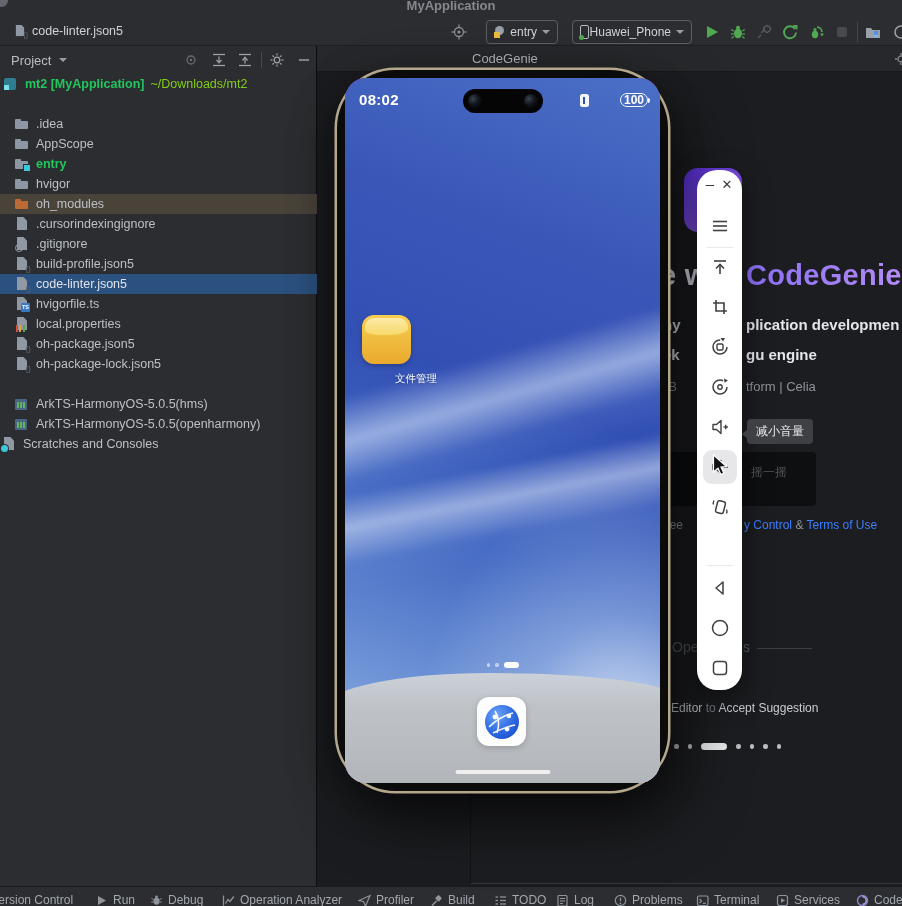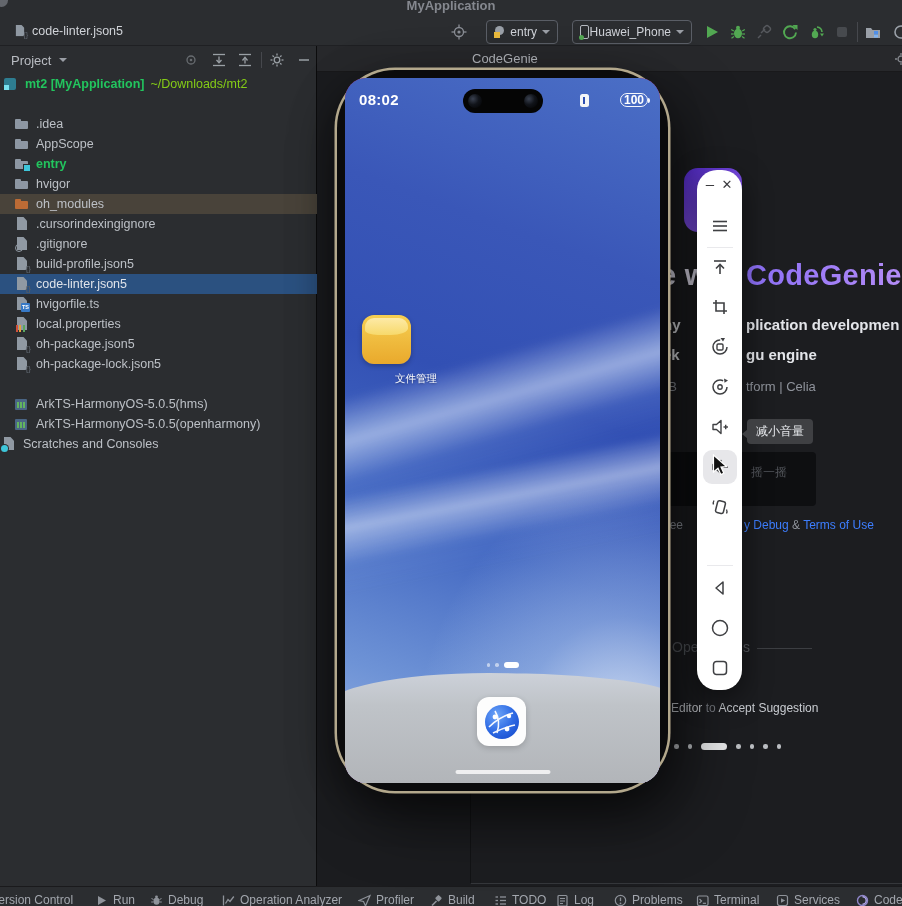--- a/index.html
+++ b/index.html
@@ -411,21 +411,21 @@
   <div class="frag cg-b" style="left:663px;top:316px">ny</div>
   <div class="frag cg-b" style="left:746px;top:316px">plication developmen</div>
   <div class="frag cg-b" style="left:663px;top:346px">ek</div>
   <div class="frag cg-b" style="left:746px;top:346px">gu engine</div>
   <div class="frag cg-g" style="left:651px;top:379px">by B</div>
   <div class="frag cg-g" style="left:746px;top:379px">tform | Celia</div>
   <div class="band"></div>
   <div class="ghost-tip">摇一摇</div>
   <div class="frag cg-sm" style="left:659px;top:518px">gree</div>
   <div class="frag cg-sm" style="left:744px;top:518px">
-    <span class="cg-link">y Debug</span>
+    <span class="cg-link">y Control</span>
     <span>&amp;</span>
     <span class="cg-link">Terms of Use</span>
   </div>
   <div class="frag cg-dim" style="left:672px;top:639px">Ope</div>
   <div class="frag cg-dim" style="left:743px;top:639px">s</div>
   <div class="tipline"></div>
   <div class="frag" style="left:671px;top:701px;font-size:12px;color:#c9ccd1;z-index:1">
     <span>Editor</span>
     <span style="color:#7c7f86">to</span>
     <span>Accept Suggestion</span>

